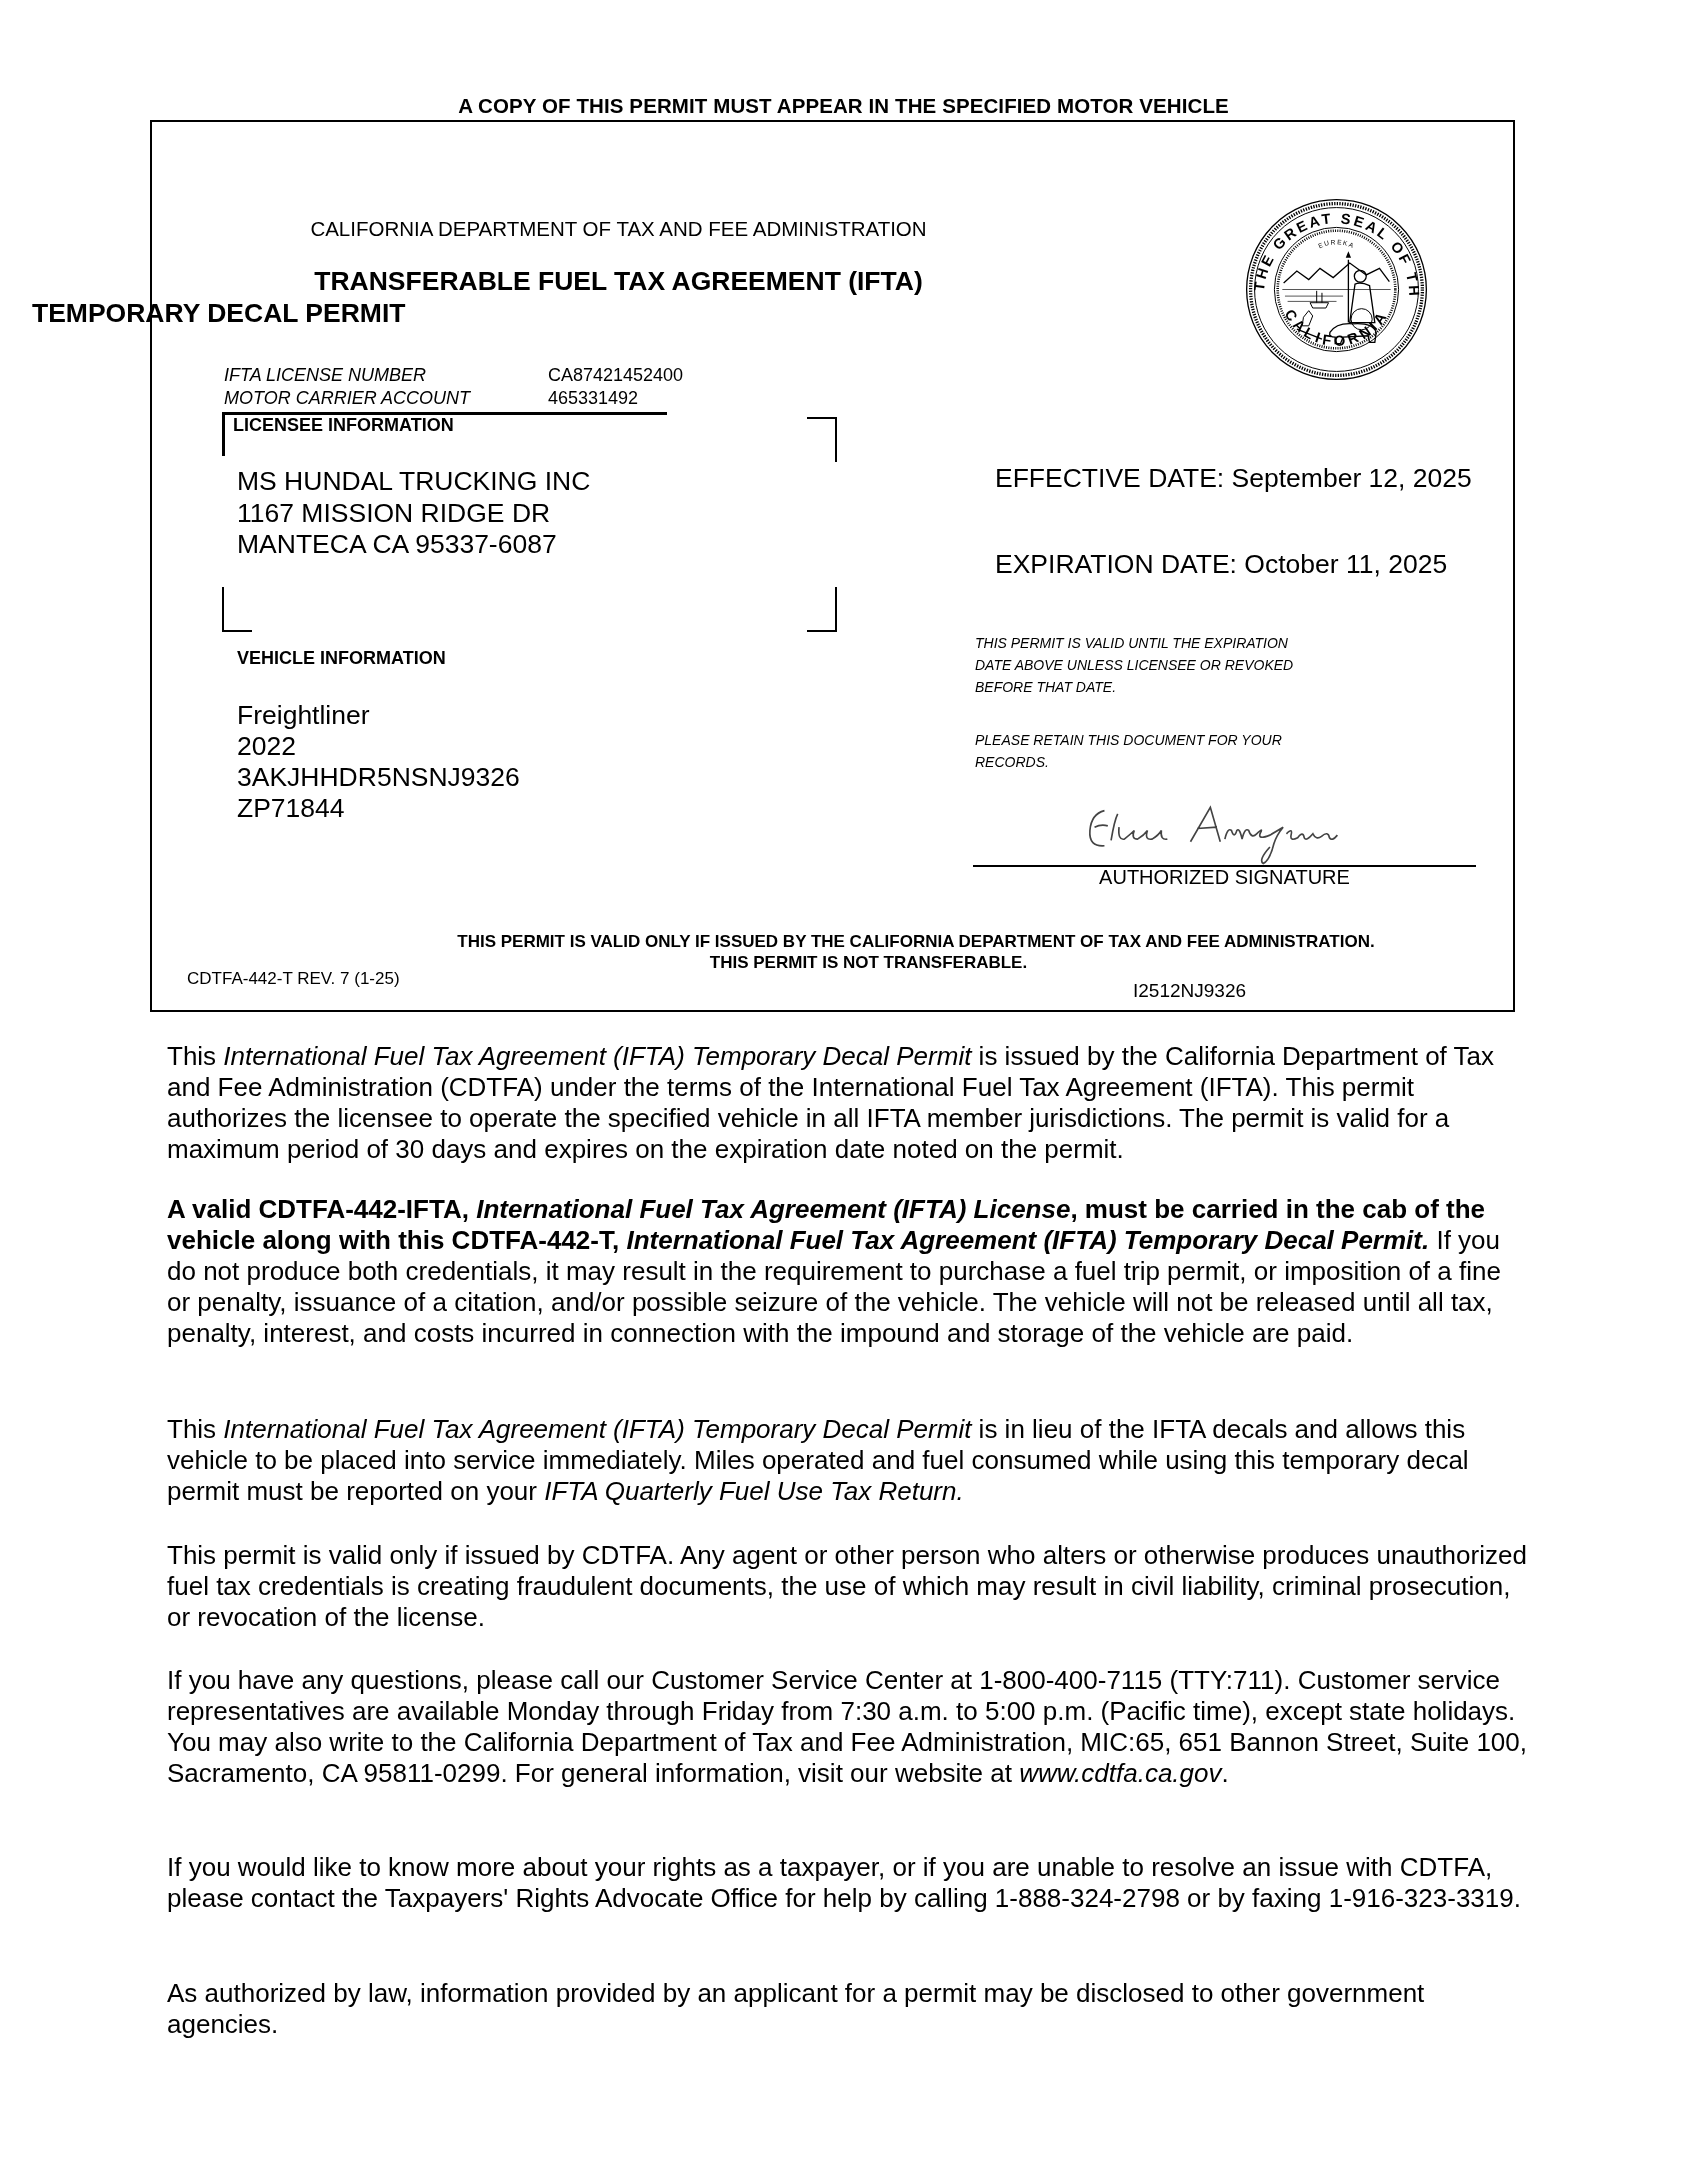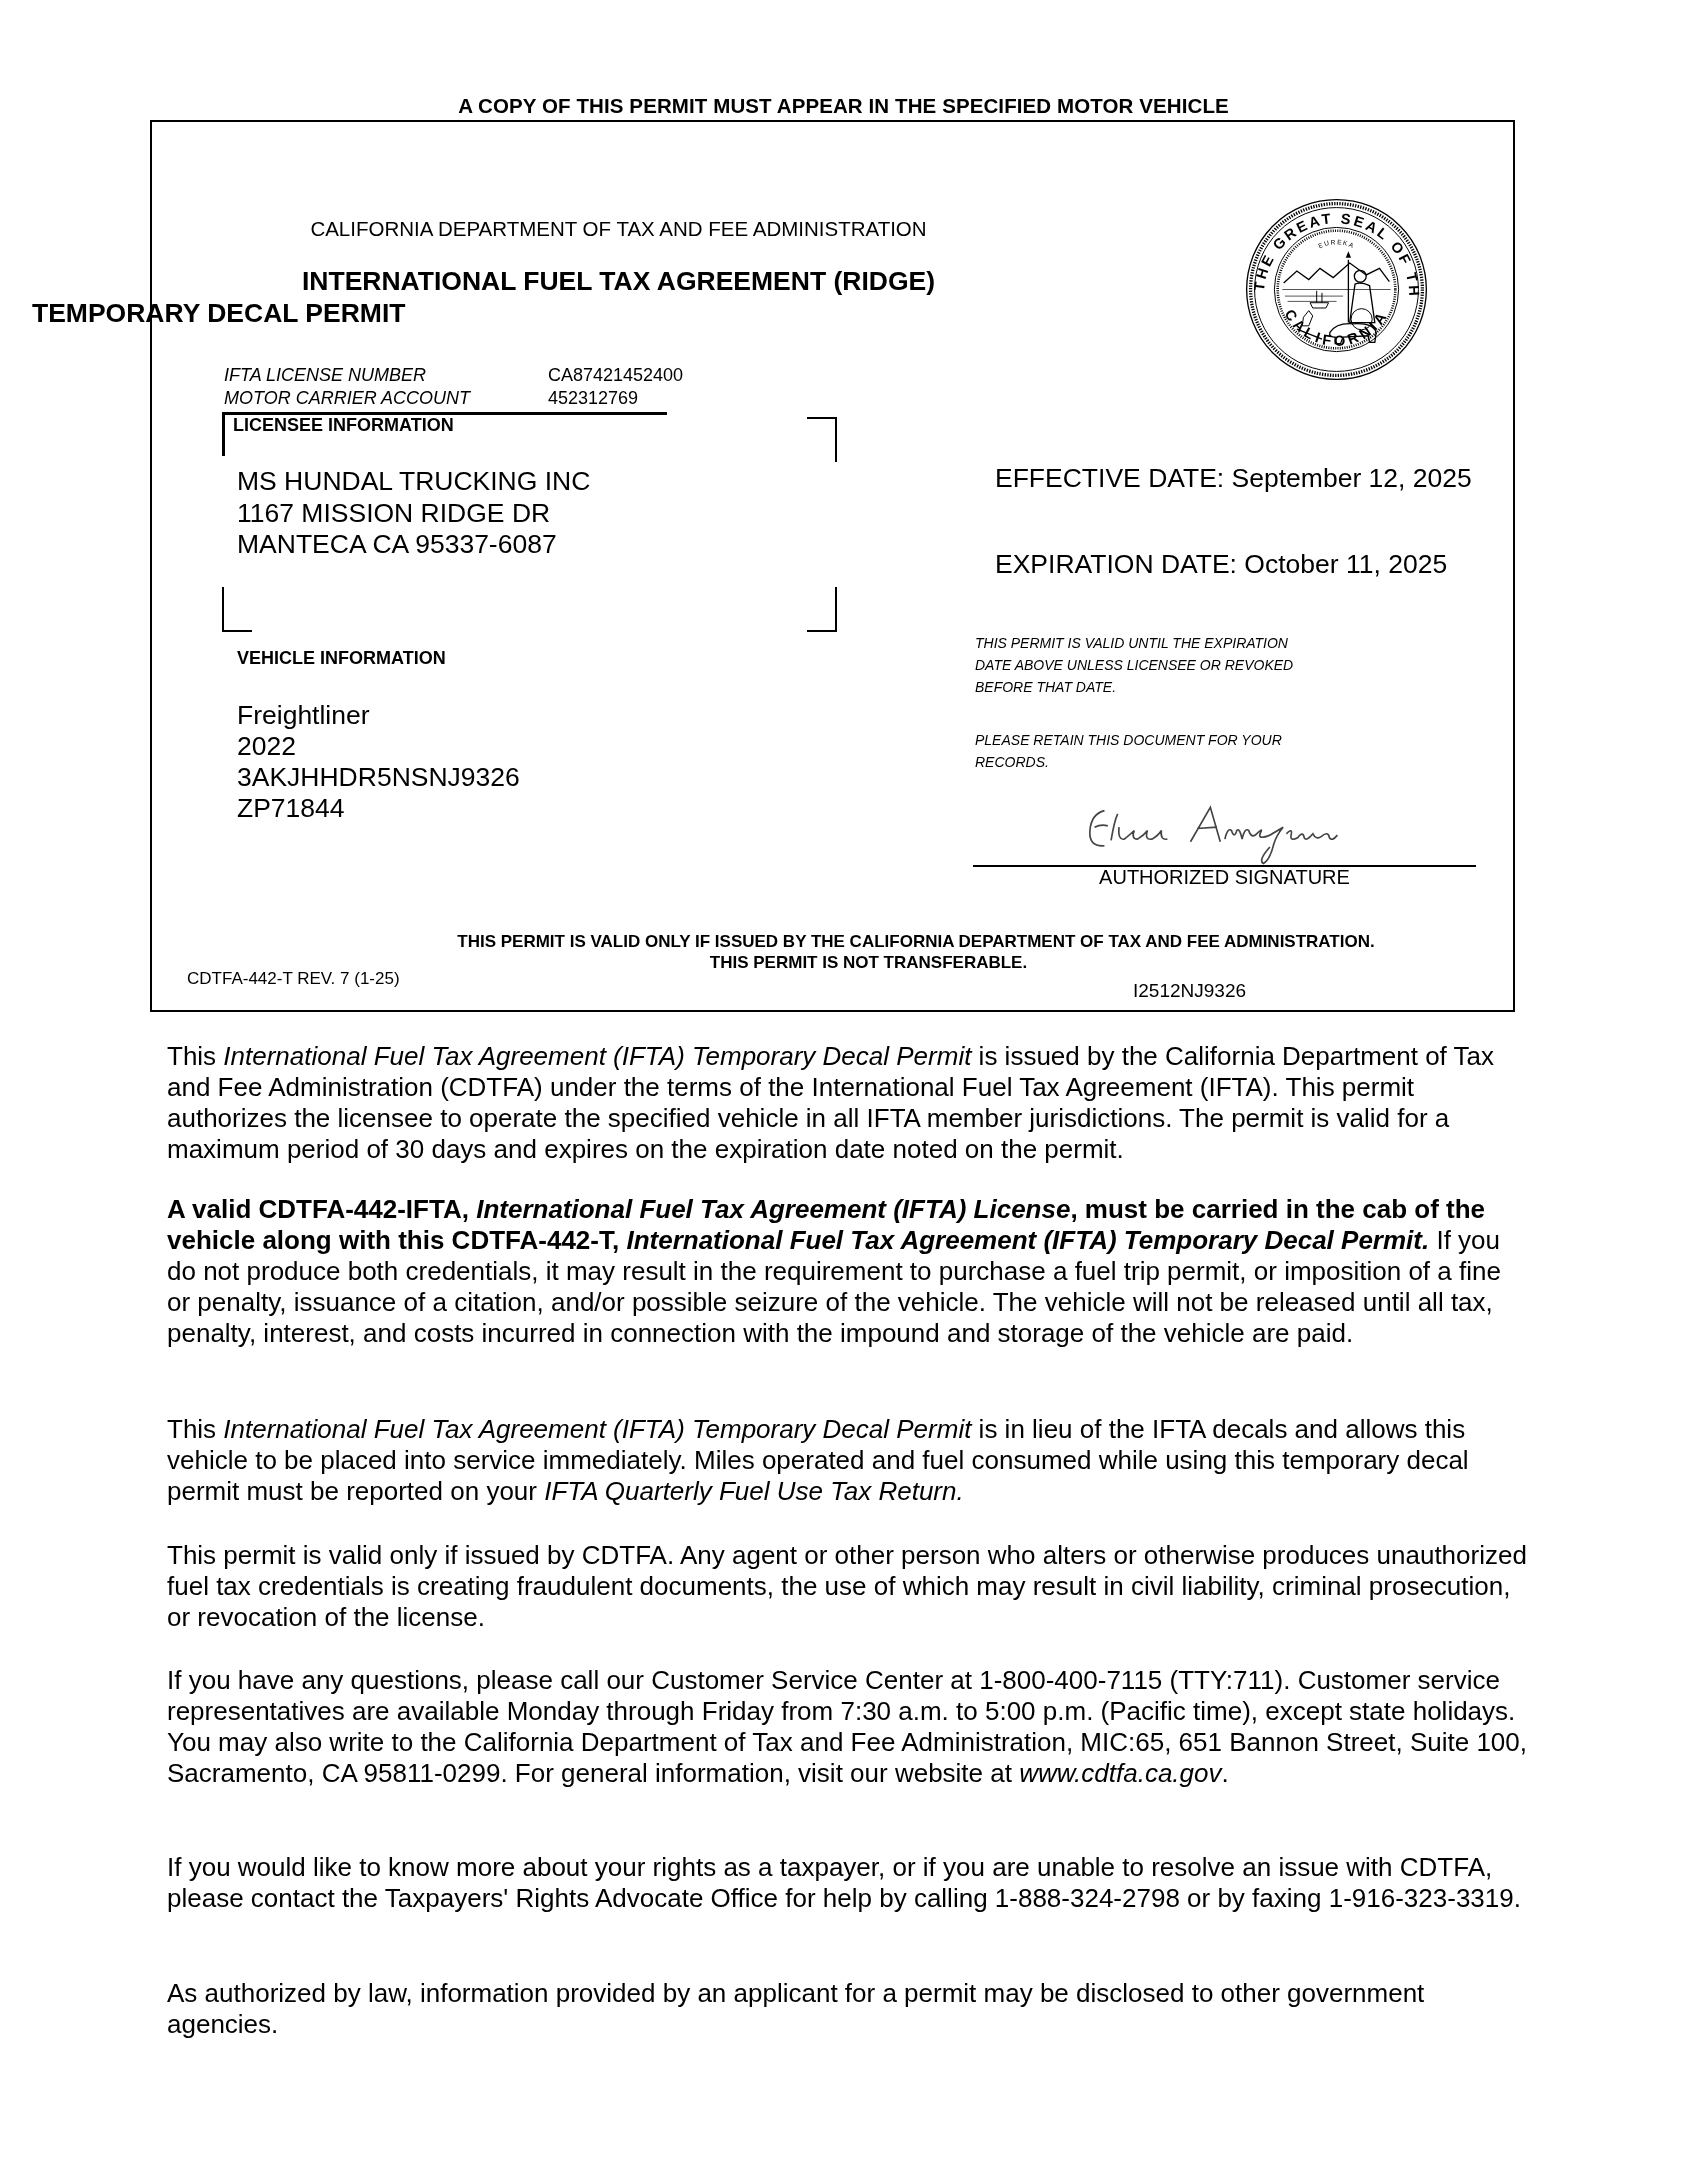--- a/index.html
+++ b/index.html
@@ -51,21 +51,21 @@
   .para b { font-weight: bold; }
 </style>
 </head>
 <body>
 
 <div class="abs top-notice">A COPY OF THIS PERMIT MUST APPEAR IN THE SPECIFIED MOTOR VEHICLE</div>
 
 <div class="permit-box"></div>
 
 <div class="abs dept">CALIFORNIA DEPARTMENT OF TAX AND FEE ADMINISTRATION</div>
-<div class="abs title1">INTERNATIONAL FUEL TAX AGREEMENT (RIDGE)</div>
+<div class="abs title1">TRANSFERABLE FUEL TAX AGREEMENT (IFTA)</div>
 <div class="abs title2">TEMPORARY DECAL PERMIT</div>
 
 <svg class="abs seal" viewBox="0 0 280 280">
   <defs>
     <path id="sealTop" d="M 30 150 A 110 110 0 0 1 250 150"></path>
     <path id="sealBot" d="M 55 160 A 88 88 0 0 0 225 160"></path>
     <path id="sealIn" d="M 95 95 A 55 55 0 0 1 185 95"></path>
   </defs>
   <circle cx="140" cy="140" r="136" fill="none" stroke="#000" stroke-width="2"></circle>
   <circle cx="140" cy="140" r="130" fill="none" stroke="#000" stroke-width="5" stroke-dasharray="2 2"></circle>
@@ -91,21 +91,21 @@
 
   <path d="M 130 205 Q 140 190 165 192 Q 195 190 200 205 L 198 220 L 190 220 L 188 210 L 150 212 L 146 222 L 138 222 L 138 212 Q 128 212 130 205 Z" fill="none" stroke="#000" stroke-width="2"></path>
 
   <path d="M 90 182 L 98 172 L 104 180 L 98 195 L 88 195 Z" fill="none" stroke="#000" stroke-width="1.5"></path>
   <path d="M 80 200 L 118 215" stroke="#000" stroke-width="2"></path>
 </svg>
 
 <div class="abs lic-label" style="top:365px;">IFTA LICENSE NUMBER</div>
 <div class="abs lic-value" style="top:365px;">CA87421452400</div>
 <div class="abs lic-label" style="top:388px;">MOTOR CARRIER ACCOUNT</div>
-<div class="abs lic-value" style="top:388px;">452312769</div>
+<div class="abs lic-value" style="top:388px;">465331492</div>
 
 <div class="licensee-topline"></div>
 <div class="licensee-leftline"></div>
 <div class="abs licensee-header">LICENSEE INFORMATION</div>
 <div class="bracket br-tr"></div>
 <div class="bracket br-bl"></div>
 <div class="bracket br-br"></div>
 
 <div class="abs addr" style="top:466px;">MS HUNDAL TRUCKING INC</div>
 <div class="abs addr" style="top:498px;">1167 MISSION RIDGE DR</div>

